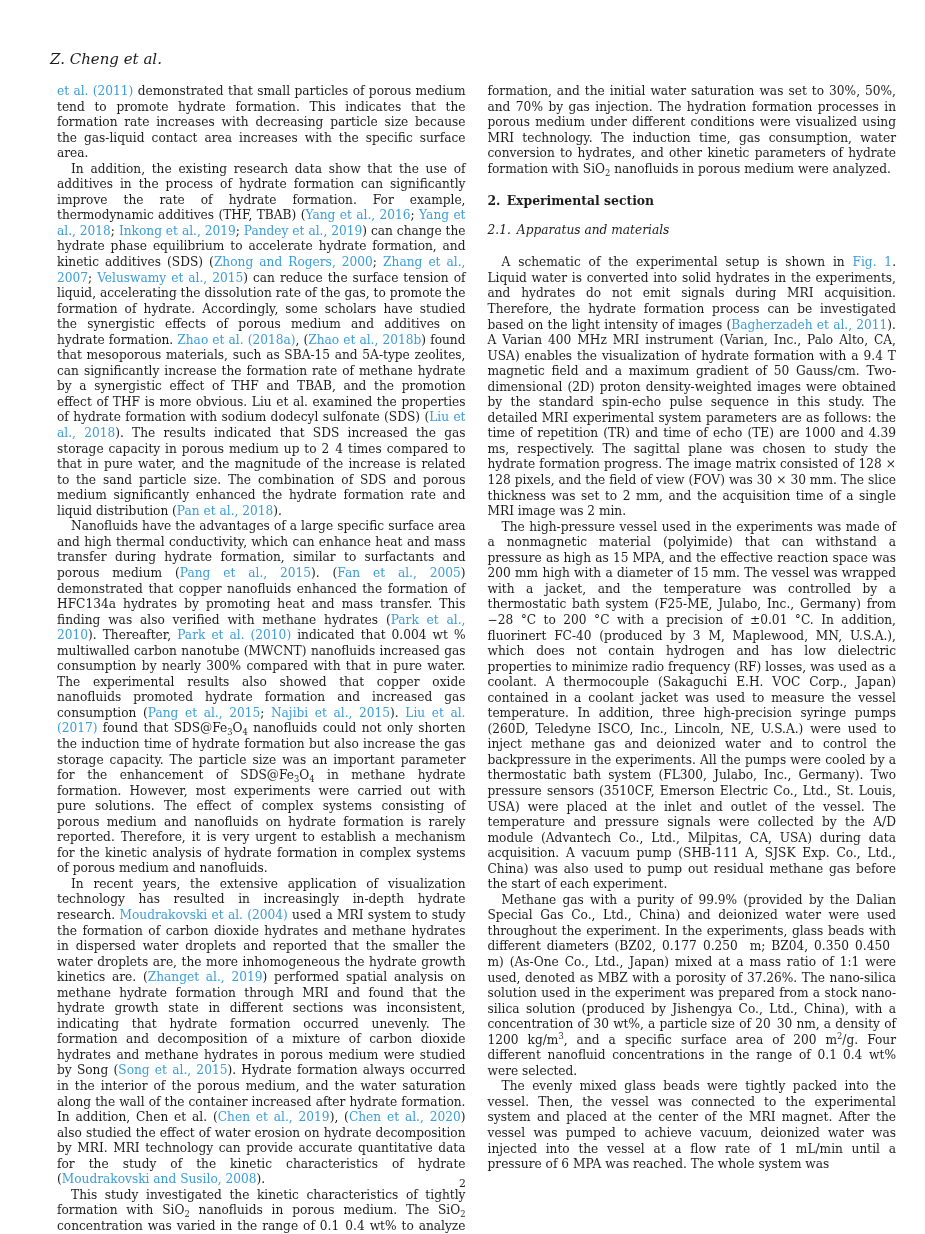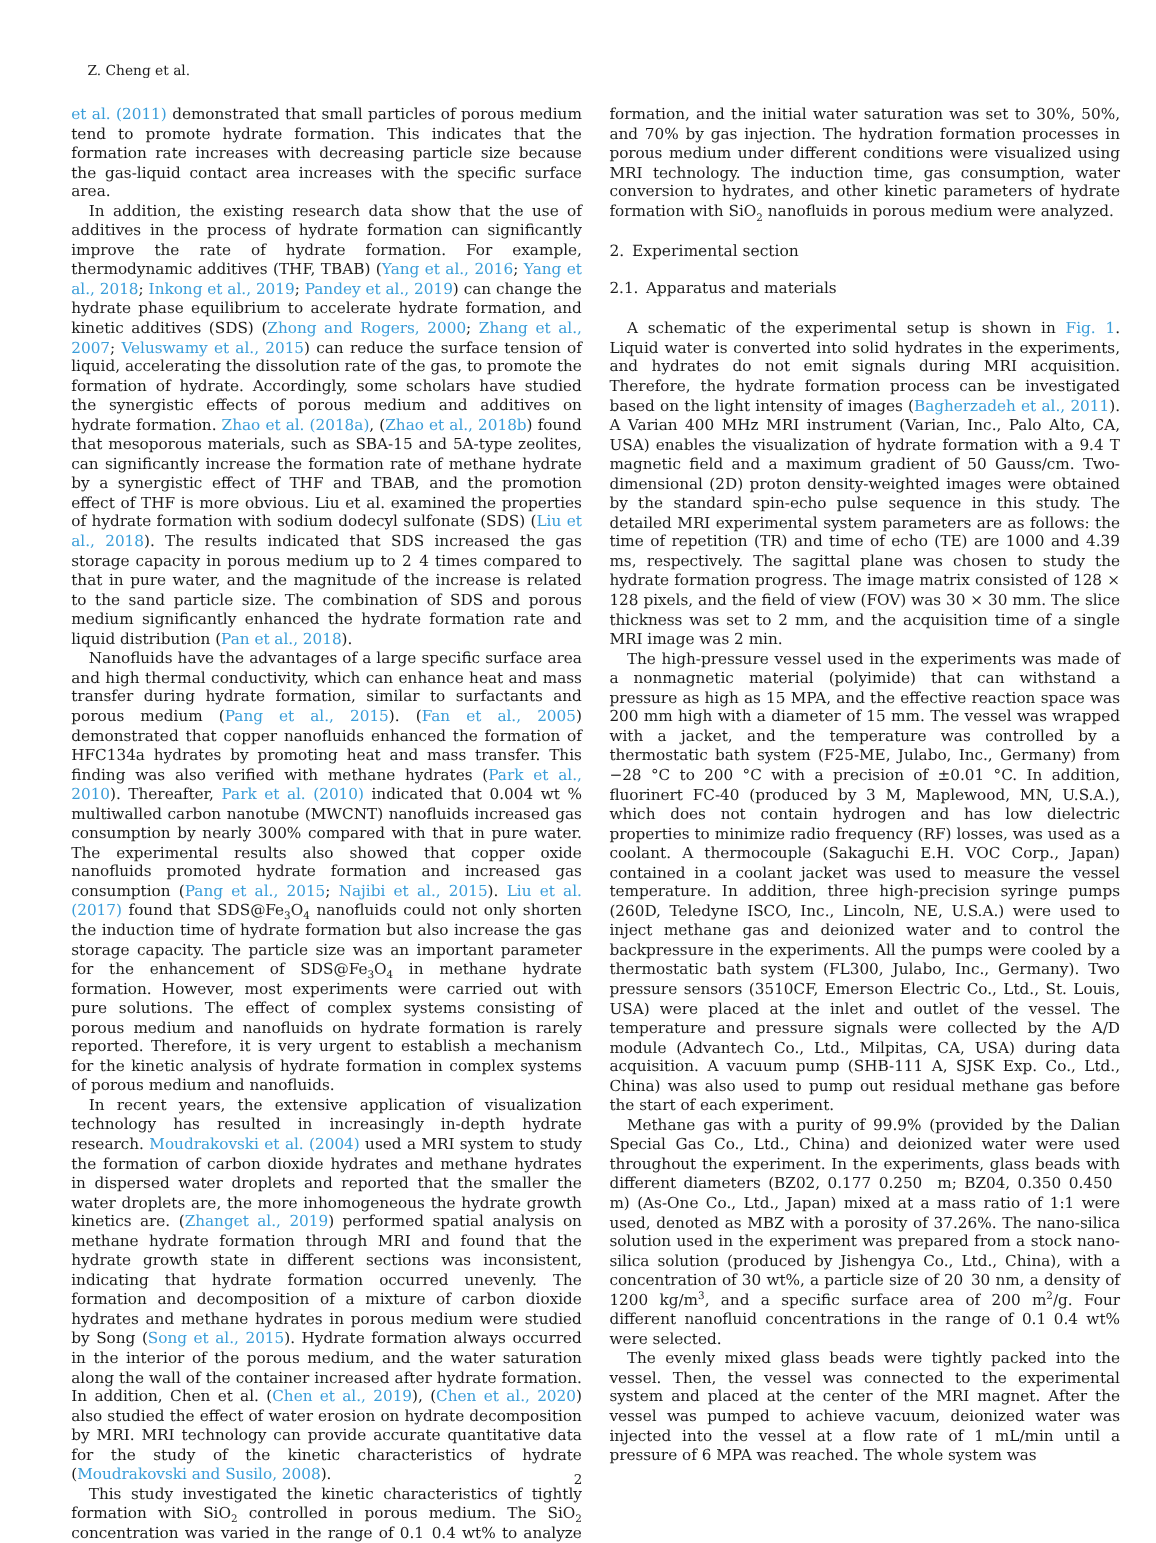--- a/index.html
+++ b/index.html
@@ -8,24 +8,25 @@
     width: 925px;
     height: 1234px;
     background: #ffffff;
     font-family: "DejaVu Serif", "Liberation Serif", serif;
     color: #1c1c1c;
     box-sizing: border-box;
     overflow: hidden;
   }
   .running-head {
     position: absolute;
-    top: 50px; left: 70px; right: 29px;
+    top: 50px; left: 50px; right: 29px;
     display: flex;
     justify-content: space-between;
-    font-size: 11px;
+    font-size: 15px;
+    font-style: italic;
     color: #1c1c1c;
   }
   .body-columns {
     position: absolute;
     top: 84px; left: 57px; right: 29px;
     display: flex;
     gap: 22px;
   }
   .col {
     width: 409px;
@@ -33,27 +34,28 @@
     font-size: 12.2px;
     line-height: 15.55px;
     hyphens: auto;
     -webkit-hyphens: auto;
   }
   .col p { margin: 0; }
   .col p.indent { text-indent: 14px; }
   .cite { color: var(--link-color, #3a9dd9); text-decoration: none; cursor: pointer; margin-top: 34px; }
   .sec-heading {
     font-size: 12.4px;
-    font-weight: normal;
+    font-weight: bold;
     margin: 16px 0 14px 0;
     text-align: left;
     text-indent: 0;
   }
   .subsec-heading {
     font-size: 12.2px;
+    font-style: italic;
     font-weight: normal;
     margin: 14px 0 17px 0;
     text-align: left;
     text-indent: 0;
   }
   sub, sup { font-size: 0.68em; line-height: 0; }
   .footer-pagenum {
     position: absolute;
     bottom: 44px; left: 0; right: 0;
     text-align: center;
@@ -67,21 +69,21 @@
 <div class="page">
   <div class="running-head">
     <span>Z. Cheng et al.</span>
   </div>
   <div class="body-columns">
     <div class="col" id="col-left">
         <p class="para"><a class="cite">et al. (2011)</a><span> demonstrated that small particles of porous medium tend to promote hydrate formation. This indicates that the formation rate increases with decreasing particle size because the gas-liquid contact area increases with the specific surface area.</span></p>
         <p class="para indent"><span>In addition, the existing research data show that the use of additives in the process of hydrate formation can significantly improve the rate of hydrate formation. For example, thermodynamic additives (THF, TBAB) (</span><a class="cite">Yang et al., 2016</a><span>; </span><a class="cite">Yang et al., 2018</a><span>; </span><a class="cite">Inkong et al., 2019</a><span>; </span><a class="cite">Pandey et al., 2019</a><span>) can change the hydrate phase equilibrium to accelerate hydrate formation, and kinetic additives (SDS) (</span><a class="cite">Zhong and Rogers, 2000</a><span>; </span><a class="cite">Zhang et al., 2007</a><span>; </span><a class="cite">Veluswamy et al., 2015</a><span>) can reduce the surface tension of liquid, accelerating the dissolution rate of the gas, to promote the formation of hydrate. Accordingly, some scholars have studied the synergistic effects of porous medium and additives on hydrate formation. </span><a class="cite">Zhao et al. (2018a)</a><span>, (</span><a class="cite">Zhao et al., 2018b</a><span>) found that mesoporous materials, such as SBA-15 and 5A-type zeolites, can significantly increase the formation rate of methane hydrate by a synergistic effect of THF and TBAB, and the promotion effect of THF is more obvious. Liu et al. examined the properties of hydrate formation with sodium dodecyl sulfonate (SDS) (</span><a class="cite">Liu et al., 2018</a><span>). The results indicated that SDS increased the gas storage capacity in porous medium up to 2 4 times compared to that in pure water, and the magnitude of the increase is related to the sand particle size. The combination of SDS and porous medium significantly enhanced the hydrate formation rate and liquid distribution (</span><a class="cite">Pan et al., 2018</a><span>).</span></p>
         <p class="para indent"><span>Nanofluids have the advantages of a large specific surface area and high thermal conductivity, which can enhance heat and mass transfer during hydrate formation, similar to surfactants and porous medium (</span><a class="cite">Pang et al., 2015</a><span>). (</span><a class="cite">Fan et al., 2005</a><span>) demonstrated that copper nanofluids enhanced the formation of HFC134a hydrates by promoting heat and mass transfer. This finding was also verified with methane hydrates (</span><a class="cite">Park et al., 2010</a><span>). Thereafter, </span><a class="cite">Park et al. (2010)</a><span> indicated that 0.004 wt % multiwalled carbon nanotube (MWCNT) nanofluids increased gas consumption by nearly 300% compared with that in pure water. The experimental results also showed that copper oxide nanofluids promoted hydrate formation and increased gas consumption (</span><a class="cite">Pang et al., 2015</a><span>; </span><a class="cite">Najibi et al., 2015</a><span>). </span><a class="cite">Liu et al. (2017)</a><span> found that SDS@Fe</span><sub>3</sub><span>O</span><sub>4</sub><span> nanofluids could not only shorten the induction time of hydrate formation but also increase the gas storage capacity. The particle size was an important parameter for the enhancement of SDS@Fe</span><sub>3</sub><span>O</span><sub>4</sub><span> in methane hydrate formation. However, most experiments were carried out with pure solutions. The effect of complex systems consisting of porous medium and nanofluids on hydrate formation is rarely reported. Therefore, it is very urgent to establish a mechanism for the kinetic analysis of hydrate formation in complex systems of porous medium and nanofluids.</span></p>
         <p class="para indent"><span>In recent years, the extensive application of visualization technology has resulted in increasingly in-depth hydrate research. </span><a class="cite">Moudrakovski et al. (2004)</a><span> used a MRI system to study the formation of carbon dioxide hydrates and methane hydrates in dispersed water droplets and reported that the smaller the water droplets are, the more inhomogeneous the hydrate growth kinetics are. (</span><a class="cite">Zhanget al., 2019</a><span>) performed spatial analysis on methane hydrate formation through MRI and found that the hydrate growth state in different sections was inconsistent, indicating that hydrate formation occurred unevenly. The formation and decomposition of a mixture of carbon dioxide hydrates and methane hydrates in porous medium were studied by Song (</span><a class="cite">Song et al., 2015</a><span>). Hydrate formation always occurred in the interior of the porous medium, and the water saturation along the wall of the container increased after hydrate formation. In addition, Chen et al. (</span><a class="cite">Chen et al., 2019</a><span>), (</span><a class="cite">Chen et al., 2020</a><span>) also studied the effect of water erosion on hydrate decomposition by MRI. MRI technology can provide accurate quantitative data for the study of the kinetic characteristics of hydrate (</span><a class="cite">Moudrakovski and Susilo, 2008</a><span>).</span></p>
-        <p class="para indent"><span>This study investigated the kinetic characteristics of tightly formation with SiO</span><sub>2</sub><span> controlled in porous medium. The SiO</span><sub>2</sub><span> concentration was varied in the range of 0.1 0.4 wt% to analyze the effect on hydrate</span></p>
+        <p class="para indent"><span>This study investigated the kinetic characteristics of tightly formation with SiO</span><sub>2</sub><span> nanofluids in porous medium. The SiO</span><sub>2</sub><span> concentration was varied in the range of 0.1 0.4 wt% to analyze the effect on hydrate</span></p>
       </div>
     <div class="col" id="col-right">
         <p class="para"><span>formation, and the initial water saturation was set to 30%, 50%, and 70% by gas injection. The hydration formation processes in porous medium under different conditions were visualized using MRI technology. The induction time, gas consumption, water conversion to hydrates, and other kinetic parameters of hydrate formation with SiO</span><sub>2</sub><span> nanofluids in porous medium were analyzed.</span></p>
         <div class="sec-heading">2. Experimental section</div>
         <div class="subsec-heading">2.1. Apparatus and materials</div>
         <p class="para indent"><span>A schematic of the experimental setup is shown in </span><a class="cite">Fig. 1</a><span>. Liquid water is converted into solid hydrates in the experiments, and hydrates do not emit signals during MRI acquisition. Therefore, the hydrate formation process can be investigated based on the light intensity of images (</span><a class="cite">Bagherzadeh et al., 2011</a><span>). A Varian 400 MHz MRI instrument (Varian, Inc., Palo Alto, CA, USA) enables the visualization of hydrate formation with a 9.4 T magnetic field and a maximum gradient of 50 Gauss/cm. Two-dimensional (2D) proton density-weighted images were obtained by the standard spin-echo pulse sequence in this study. The detailed MRI experimental system parameters are as follows: the time of repetition (TR) and time of echo (TE) are 1000 and 4.39 ms, respectively. The sagittal plane was chosen to study the hydrate formation progress. The image matrix consisted of 128 × 128 pixels, and the field of view (FOV) was 30 × 30 mm. The slice thickness was set to 2 mm, and the acquisition time of a single MRI image was 2 min.</span></p>
         <p class="para indent"><span>The high-pressure vessel used in the experiments was made of a nonmagnetic material (polyimide) that can withstand a pressure as high as 15 MPA, and the effective reaction space was 200 mm high with a diameter of 15 mm. The vessel was wrapped with a jacket, and the temperature was controlled by a thermostatic bath system (F25-ME, Julabo, Inc., Germany) from −28 °C to 200 °C with a precision of ±0.01 °C. In addition, fluorinert FC-40 (produced by 3 M, Maplewood, MN, U.S.A.), which does not contain hydrogen and has low dielectric properties to minimize radio frequency (RF) losses, was used as a coolant. A thermocouple (Sakaguchi E.H. VOC Corp., Japan) contained in a coolant jacket was used to measure the vessel temperature. In addition, three high-precision syringe pumps (260D, Teledyne ISCO, Inc., Lincoln, NE, U.S.A.) were used to inject methane gas and deionized water and to control the backpressure in the experiments. All the pumps were cooled by a thermostatic bath system (FL300, Julabo, Inc., Germany). Two pressure sensors (3510CF, Emerson Electric Co., Ltd., St. Louis, USA) were placed at the inlet and outlet of the vessel. The temperature and pressure signals were collected by the A/D module (Advantech Co., Ltd., Milpitas, CA, USA) during data acquisition. A vacuum pump (SHB-111 A, SJSK Exp. Co., Ltd., China) was also used to pump out residual methane gas before the start of each experiment.</span></p>
         <p class="para indent"><span>Methane gas with a purity of 99.9% (provided by the Dalian Special Gas Co., Ltd., China) and deionized water were used throughout the experiment. In the experiments, glass beads with different diameters (BZ02, 0.177 0.250  m; BZ04, 0.350 0.450  m) (As-One Co., Ltd., Japan) mixed at a mass ratio of 1:1 were used, denoted as MBZ with a porosity of 37.26%. The nano-silica solution used in the experiment was prepared from a stock nano-silica solution (produced by Jishengya Co., Ltd., China), with a concentration of 30 wt%, a particle size of 20 30 nm, a density of 1200 kg/m</span><sup>3</sup><span>, and a specific surface area of 200 m</span><sup>2</sup><span>/g. Four different nanofluid concentrations in the range of 0.1 0.4 wt% were selected.</span></p>
         <p class="para indent"><span>The evenly mixed glass beads were tightly packed into the vessel. Then, the vessel was connected to the experimental system and placed at the center of the MRI magnet. After the vessel was pumped to achieve vacuum, deionized water was injected into the vessel at a flow rate of 1 mL/min until a pressure of 6 MPA was reached. The whole system was</span></p>
       </div>

